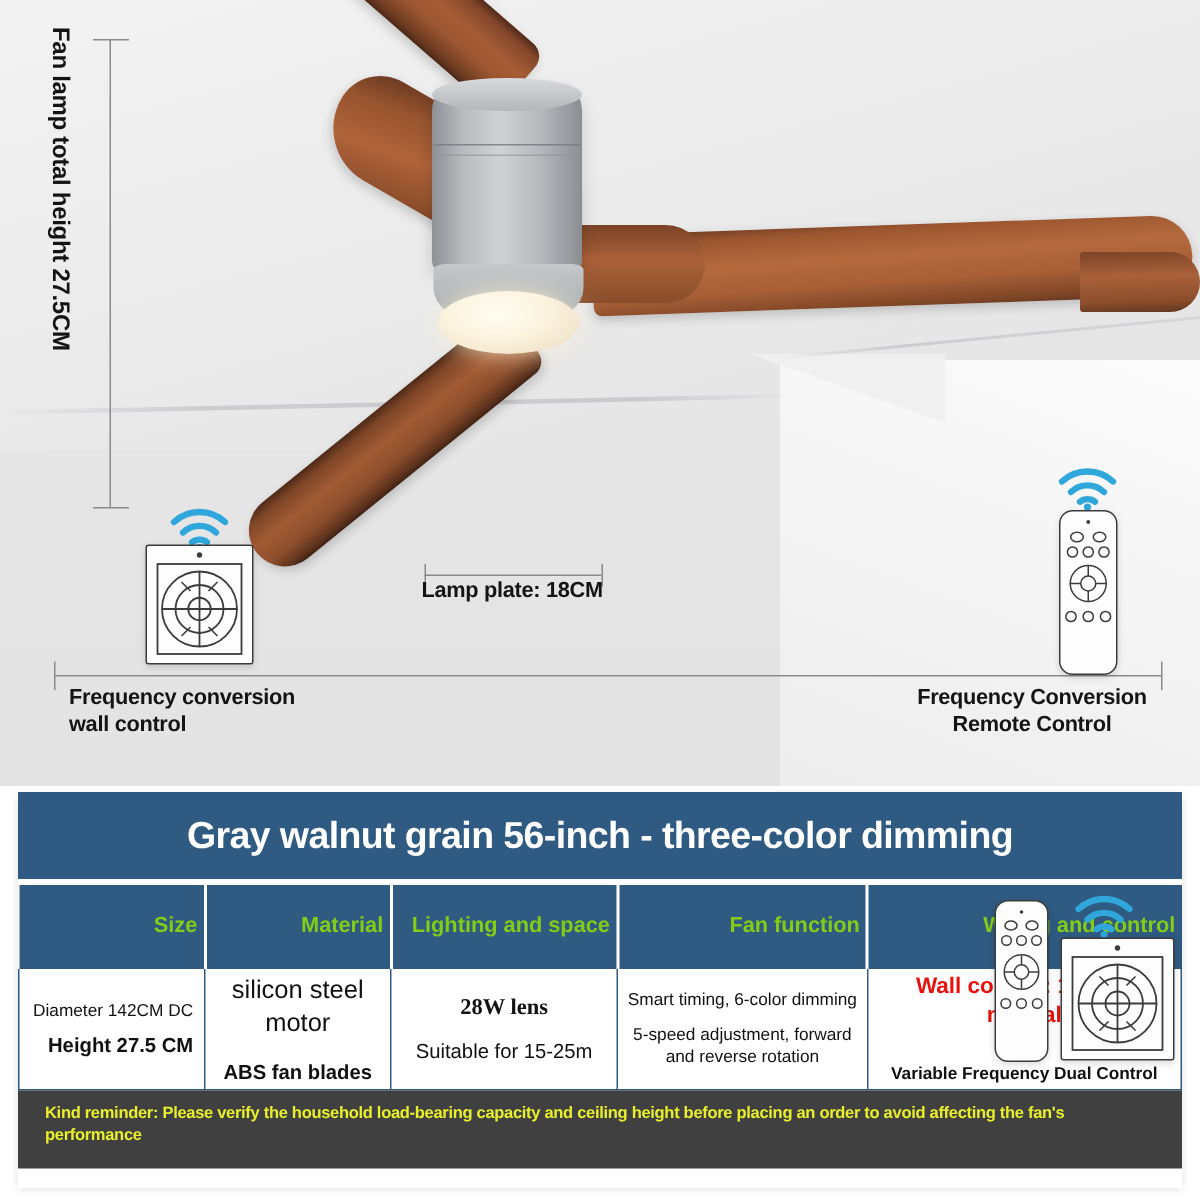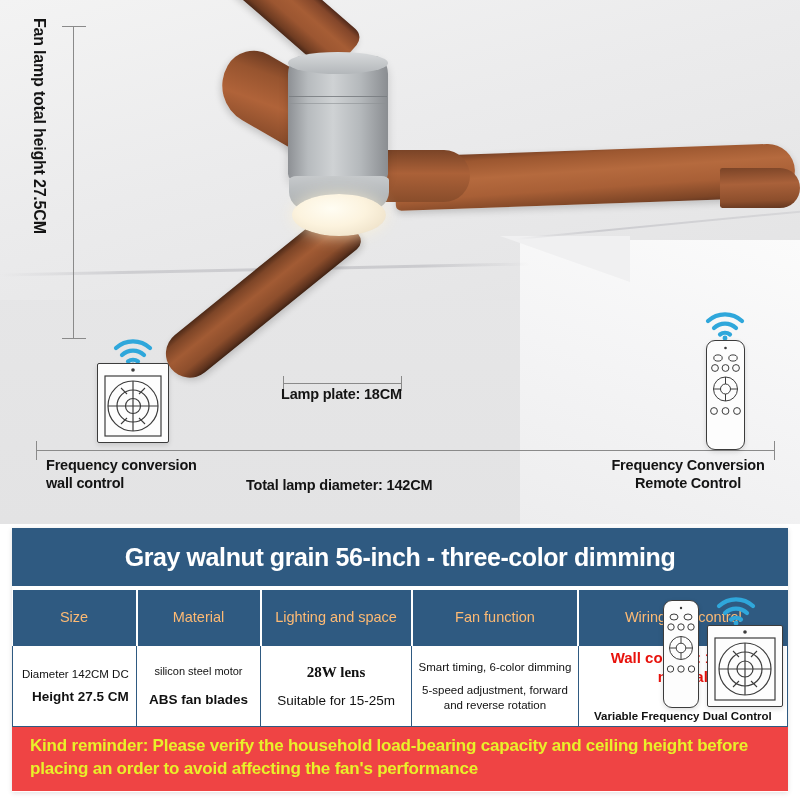--- a/index.html
+++ b/index.html
@@ -164,53 +164,53 @@
   }
   .panel-title {
     height: 58px; background: #2f5a81; color: #ffffff;
     display: flex; align-items: center; justify-content: center;
     font-size: 25px; font-weight: 700; letter-spacing: -0.4px;
   }
   .title-gap { height: 4px; background: #ffffff; }
 
   table.spec { width: 100%; border-collapse: collapse; table-layout: fixed; }
   table.spec th {
-    background: #2f5a81; color: #fdba74;
-    font-size: 14.5px; font-weight: 400;
+    background: #2f5a81; color: #84cc16;
+    font-size: 14.5px; font-weight: 700;
     height: 56px; padding: 2px 4px;
     border-left: 2px solid #ffffff; border-right: 2px solid #ffffff;
-    vertical-align: middle; line-height: 1.2;
+    vertical-align: middle; line-height: 1.2; text-align: right;
   }
   table.spec th:first-child { border-left: none; }
   table.spec th:last-child { border-right: none; }
   table.spec td {
     background: #ffffff; color: #111111;
     height: 76px; vertical-align: middle; padding: 3px 5px;
     border-left: 1px solid #2f5a81; border-right: 1px solid #2f5a81;
     border-bottom: 1px solid #2f5a81;
     text-align: center; line-height: 1.3;
   }
   table.spec td:first-child { border-left: 1px solid #2f5a81; }
   .c-size-a { font-size: 11.5px; display:block; text-align:left; padding-left:4px;}
   .c-size-b { font-size: 13.5px; font-weight: 700; display:block; text-align:left; padding-left:14px; margin-top:6px; }
-  .c-mat-a { font-size: 11px; display:block;text-align:center; }
+  .c-mat-a { font-size: 17px; display:block;text-align:center; }
   .c-mat-b { font-size: 13.5px; font-weight: 700; display:block; margin-top: 12px; }
   .c-light-a { font-size: 15px; font-weight: 700; display:block;font-family:Liberation Serif, serif; }
   .c-light-b { font-size: 13.5px; font-weight: 400; display:block; margin-top: 10px; }
   .c-fan-a { font-size: 11.5px; display:block; }
   .c-fan-b { font-size: 11.5px; display:block; margin-top: 8px; line-height:1.3; }
   .c-wire-a {
     font-size: 15px; font-weight: 700; color: #e8120c; display:block;
     line-height: 1.25;
   }
   .c-wire-b { font-size: 11.5px; font-weight: 700; display:block; margin-top: 22px; }
 
   .reminder {
-    background: #ef4444; color: #e9f02a;
-    font-size: 17px; font-weight: 700; line-height: 1.35;
+    background: #404040; color: #e9f02a;
+    font-size: 11px; font-weight: 700; line-height: 1.35;
     padding: 8px 14px 10px 18px; letter-spacing: -0.2px;
     min-height: 52px;
   }
 
   
   .panel-remote { position: absolute; left: 663px; top: 600px; }
   .panel-wall   { position: absolute; left: 707px; top: 625px; }
   .panel-wifi   { position: absolute; left: 716px; top: 597px; }
 </style>
 </head>
@@ -245,21 +245,20 @@
     <div class="vert-label">Fan lamp total height 27.5CM</div>
 
     <div class="dimline h-dim" style="left:283px; top:383px; width:118px;"></div>
     <div class="tick-v" style="left:283px; top:376px; height:15px;"></div>
     <div class="tick-v" style="left:401px; top:376px; height:15px;"></div>
     <div class="dim-text" style="left:281px; top:386px;">Lamp plate: 18CM</div>
 
     <div class="dimline h-dim" style="left:36px; top:450px; width:738px;"></div>
     <div class="tick-v" style="left:36px; top:441px; height:19px;"></div>
     <div class="tick-v" style="left:774px; top:441px; height:19px;"></div>
-    <div class="dim-text" style="left:246px; top:477px;">Total lamp diameter: 142CM</div>
 
     <svg class="wifi" style="left:113px; top:339px;" width="40" height="28" viewBox="0 0 40 28">
       <path d="M3 9 A25 25 0 0 1 37 9" stroke="#2FA7DB" stroke-width="4.2" fill="none" stroke-linecap="round"></path>
       <path d="M9 16 A16 16 0 0 1 31 16" stroke="#2FA7DB" stroke-width="4.2" fill="none" stroke-linecap="round"></path>
       <path d="M15 22.5 A8 8 0 0 1 25 22.5" stroke="#2FA7DB" stroke-width="4.2" fill="none" stroke-linecap="round"></path>
       <circle cx="20" cy="26" r="2.4" fill="#2FA7DB"></circle>
     </svg>
 
     <div class="wallctl" style="left:97px; top:363px; width:72px; height:80px;">
       <svg width="70" height="78" viewBox="0 0 70 78">

